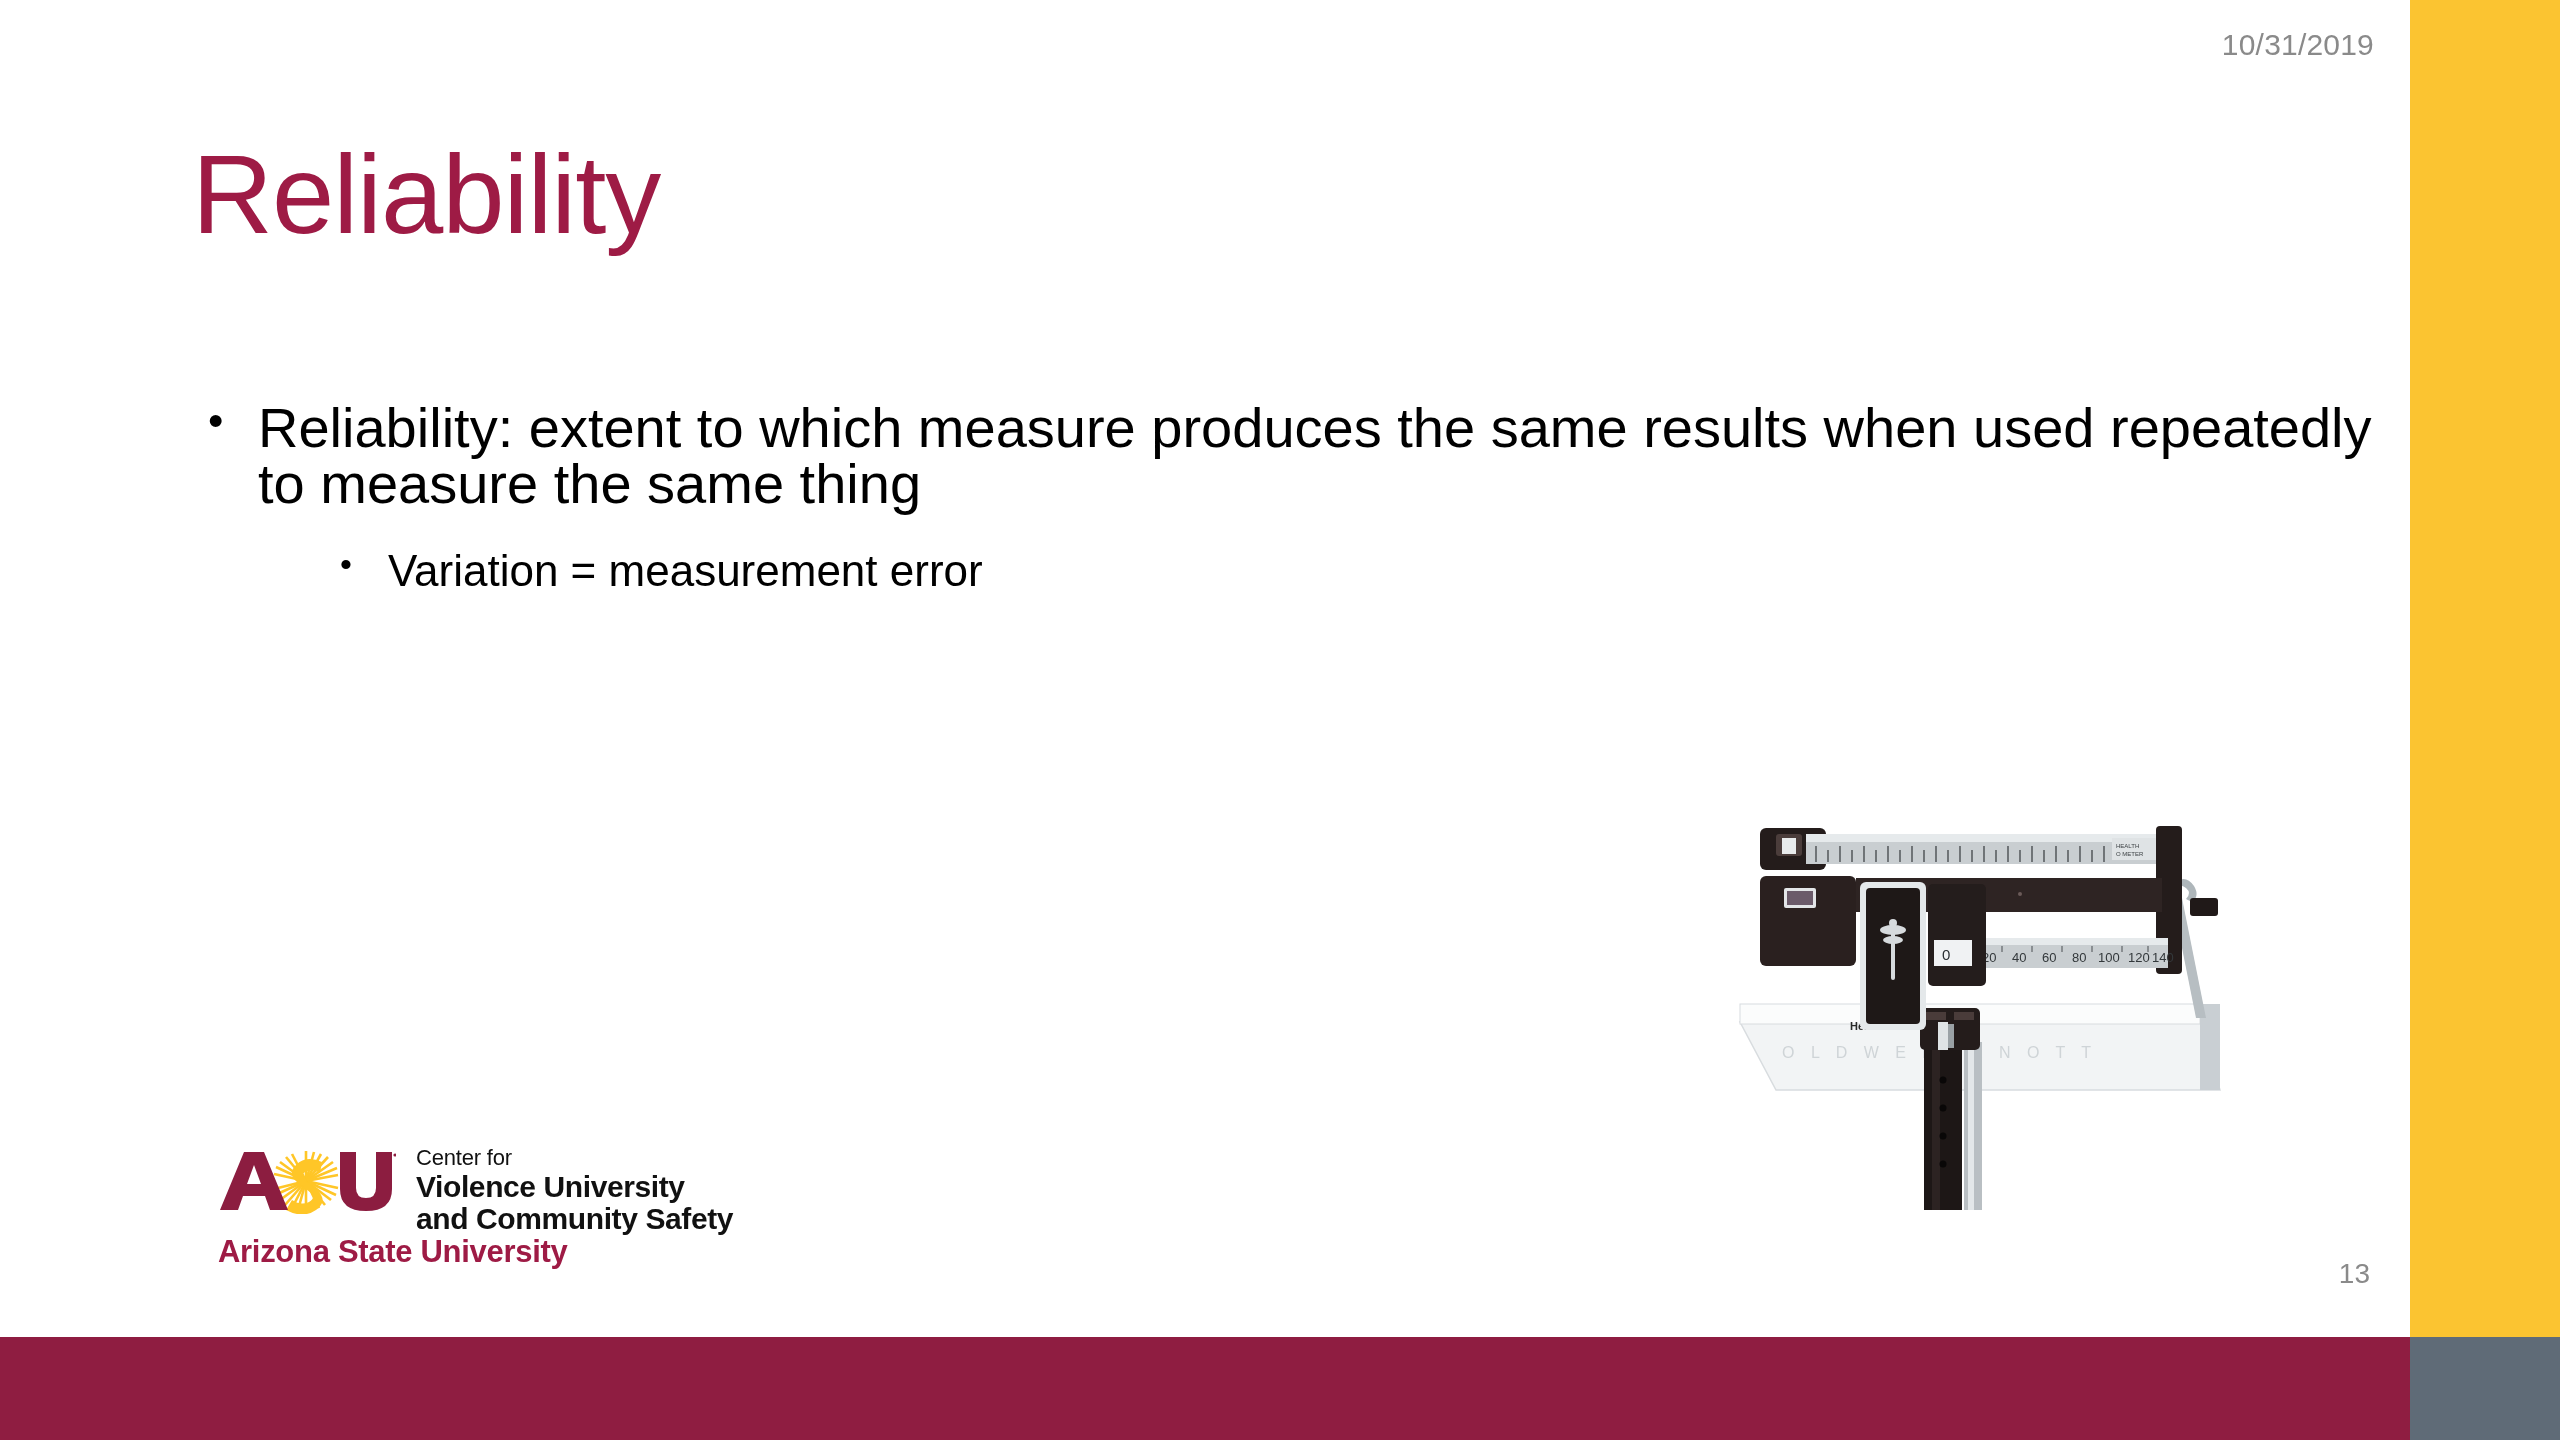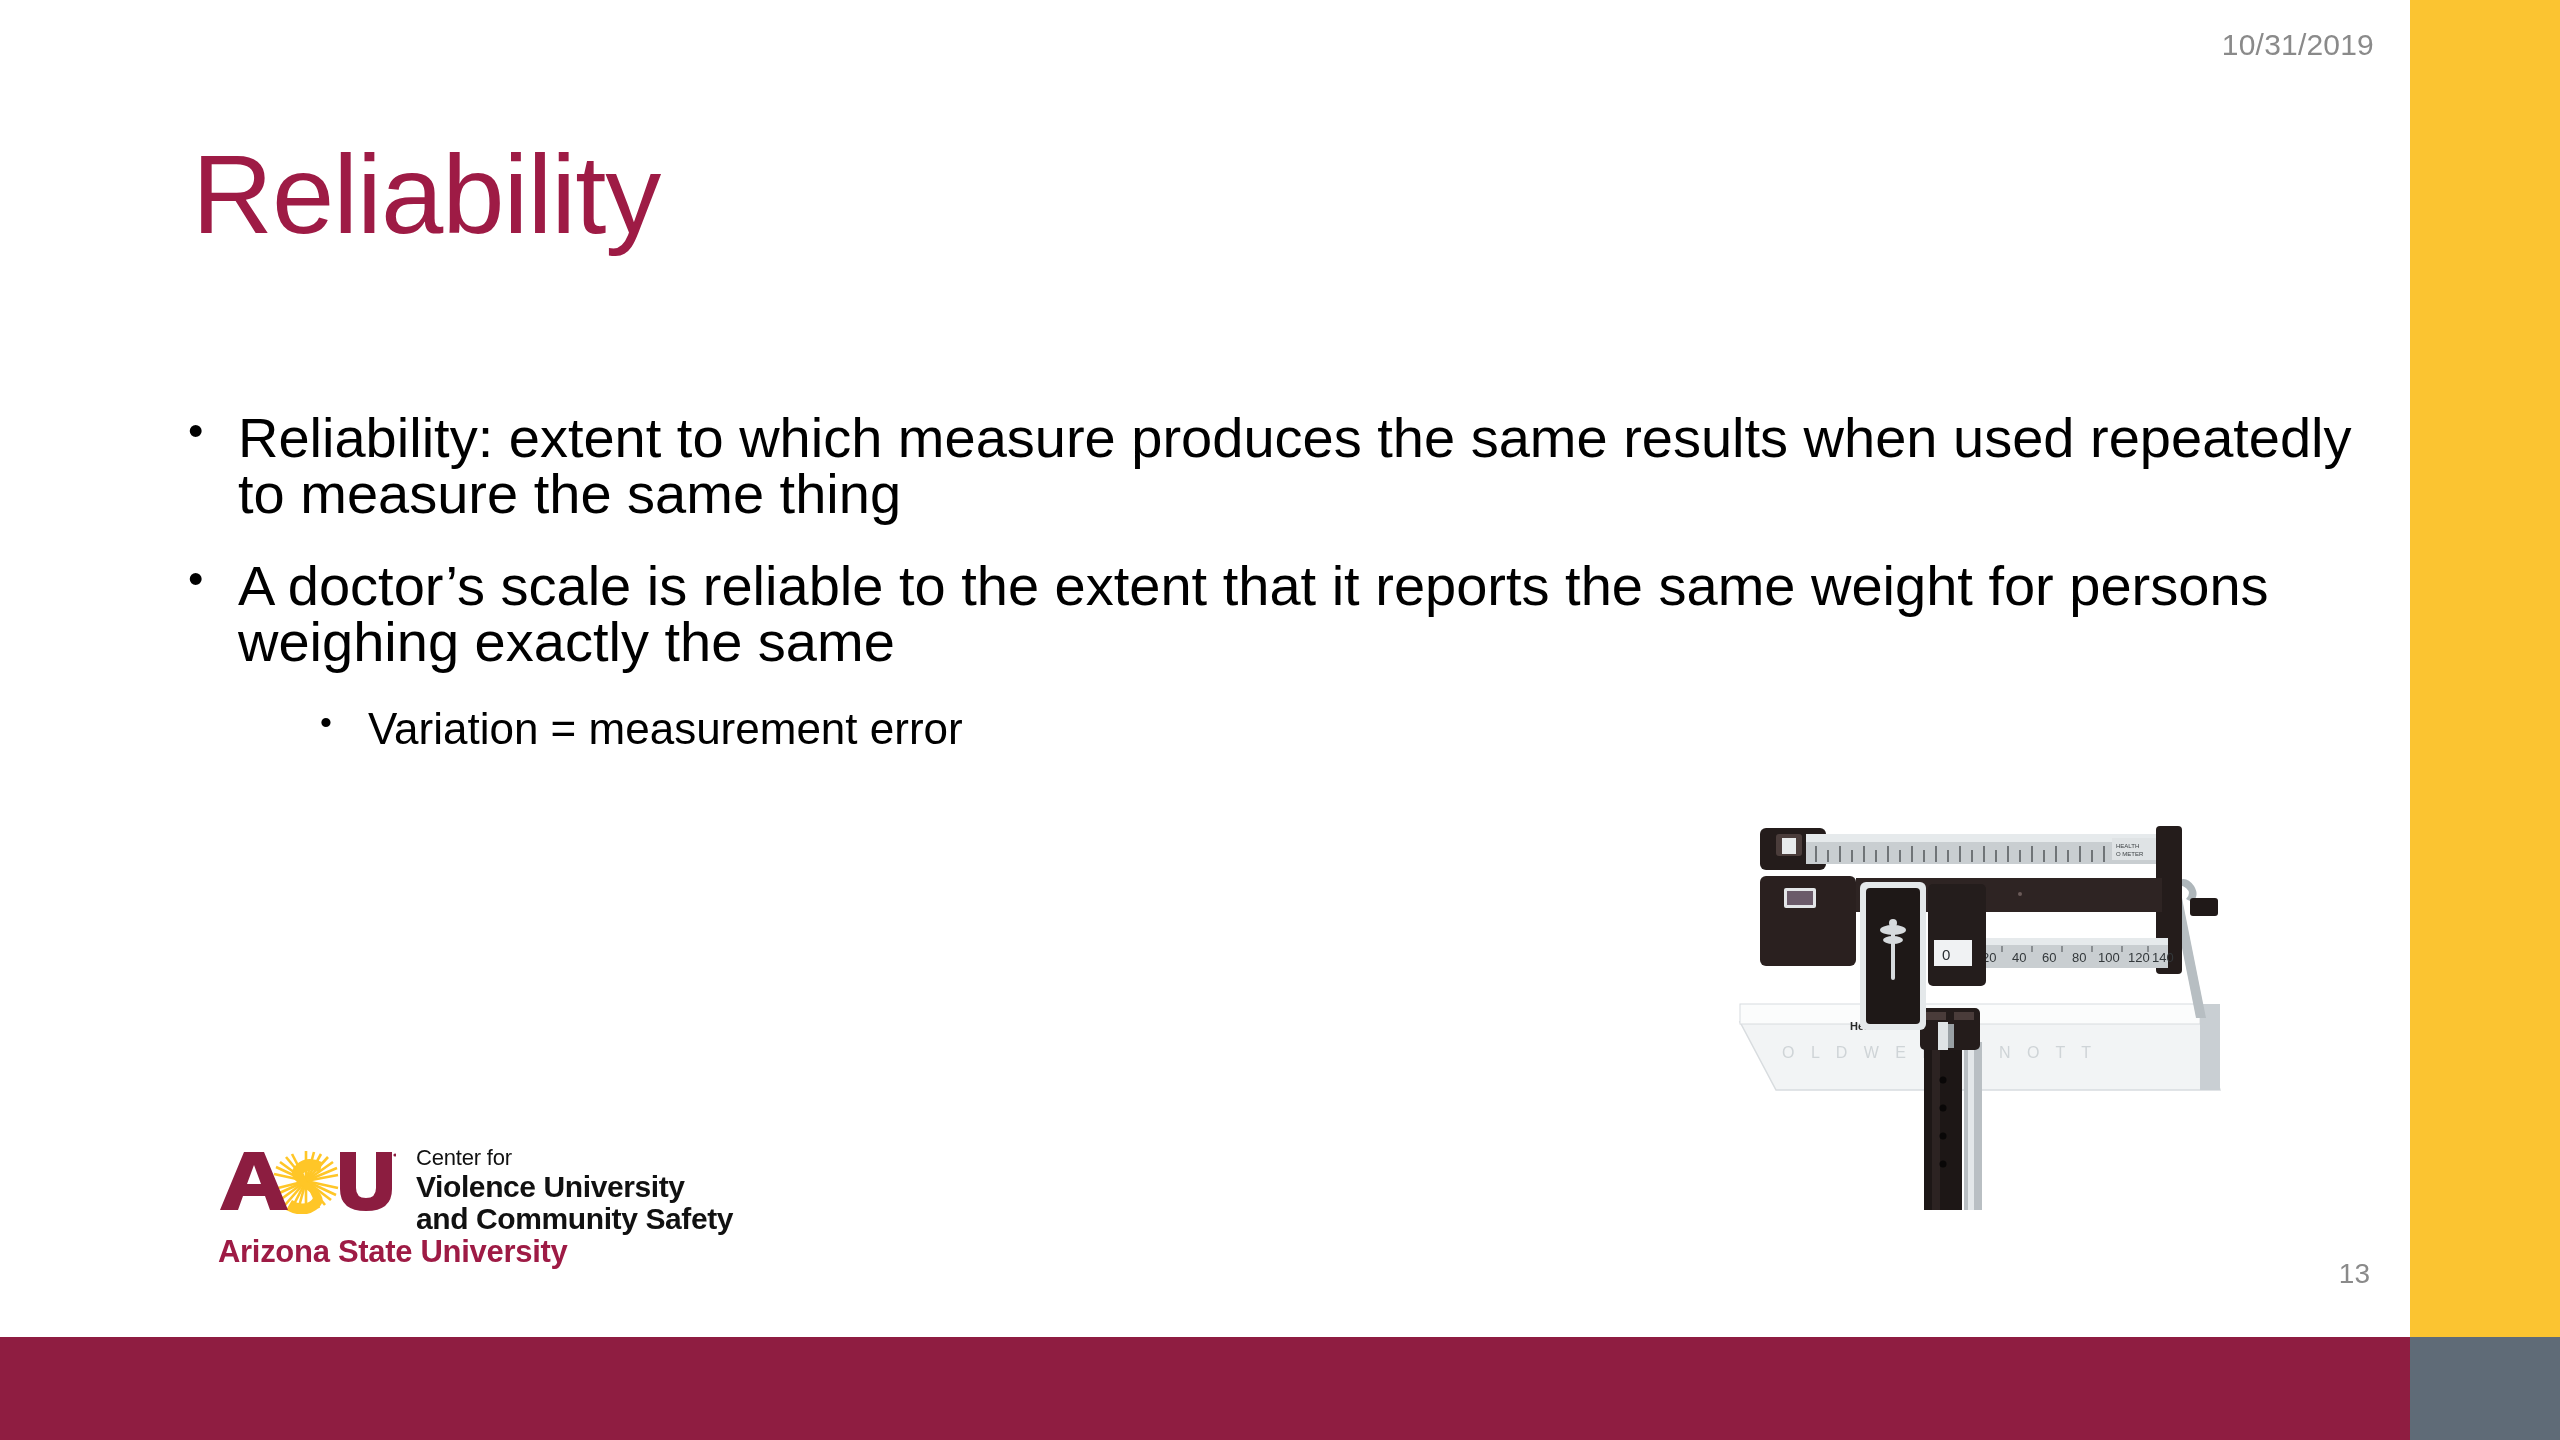--- a/index.html
+++ b/index.html
@@ -69,23 +69,22 @@
     font-weight: normal;
     color: #9E1B45;
     letter-spacing: -1px;
     line-height: 1.05;
   }
 
   
   .body-block {
     position: absolute;
     top: 400px;
-    left: 180px;
+    left: 200px;
     width: 2180px;
-    margin-top: 10px;
   }
   .bullet-l1 {
     position: relative;
     padding-left: 58px;
     font-size: 56px;
     line-height: 1.0;
     color: #000000;
     margin-bottom: 36px;
   }
   .bullet-l1::before {
@@ -185,21 +184,20 @@
   <div class="gold-band"></div>
   <div class="bottom-bar-maroon"></div>
   <div class="bottom-bar-gray"></div>
 
   <div class="date-text">10/31/2019</div>
 
   <div class="slide-title">Reliability</div>
 
   <div class="body-block">
     <div class="bullet-l1">Reliability:  extent to which measure produces the same results when used repeatedly to measure the same thing</div>
-    <div class="bullet-l1">A doctor’s scale is reliable to the extent that it reports the same weight for persons weighing exactly the same</div>
     <div class="bullet-l2">Variation = measurement error</div>
   </div>
 
   <div class="scale-photo">
     <svg viewBox="0 0 560 420" width="560" height="420" xmlns="http://www.w3.org/2000/svg">
       <rect x="0" y="0" width="560" height="420" fill="#ffffff"></rect>
 
       <g>
         <polygon points="20,232 480,232 500,300 56,300" fill="#f2f4f5" stroke="#d8dcdf" stroke-width="1.5"></polygon>
         <rect x="20" y="214" width="460" height="20" fill="#fbfcfc" stroke="#d8dcdf" stroke-width="1"></rect>

